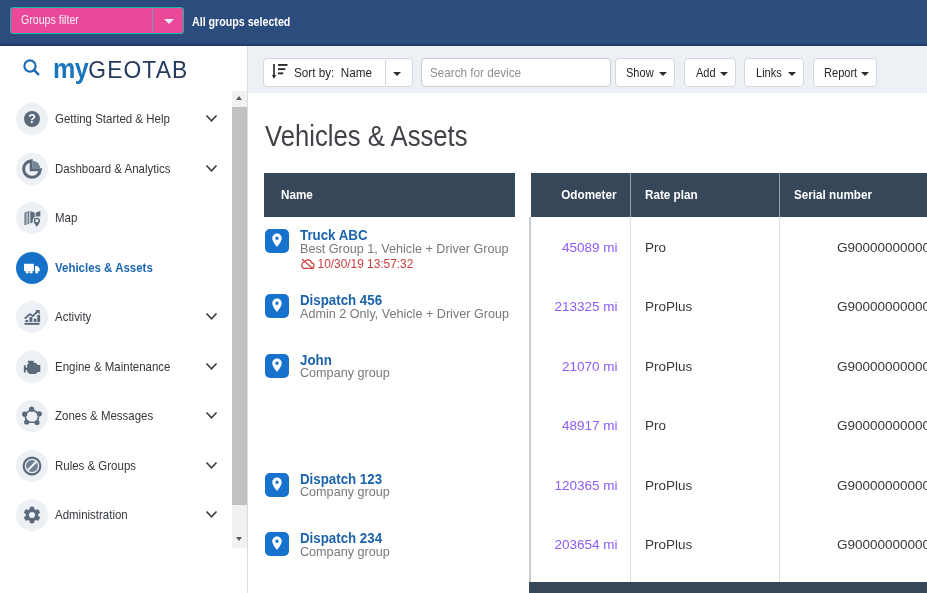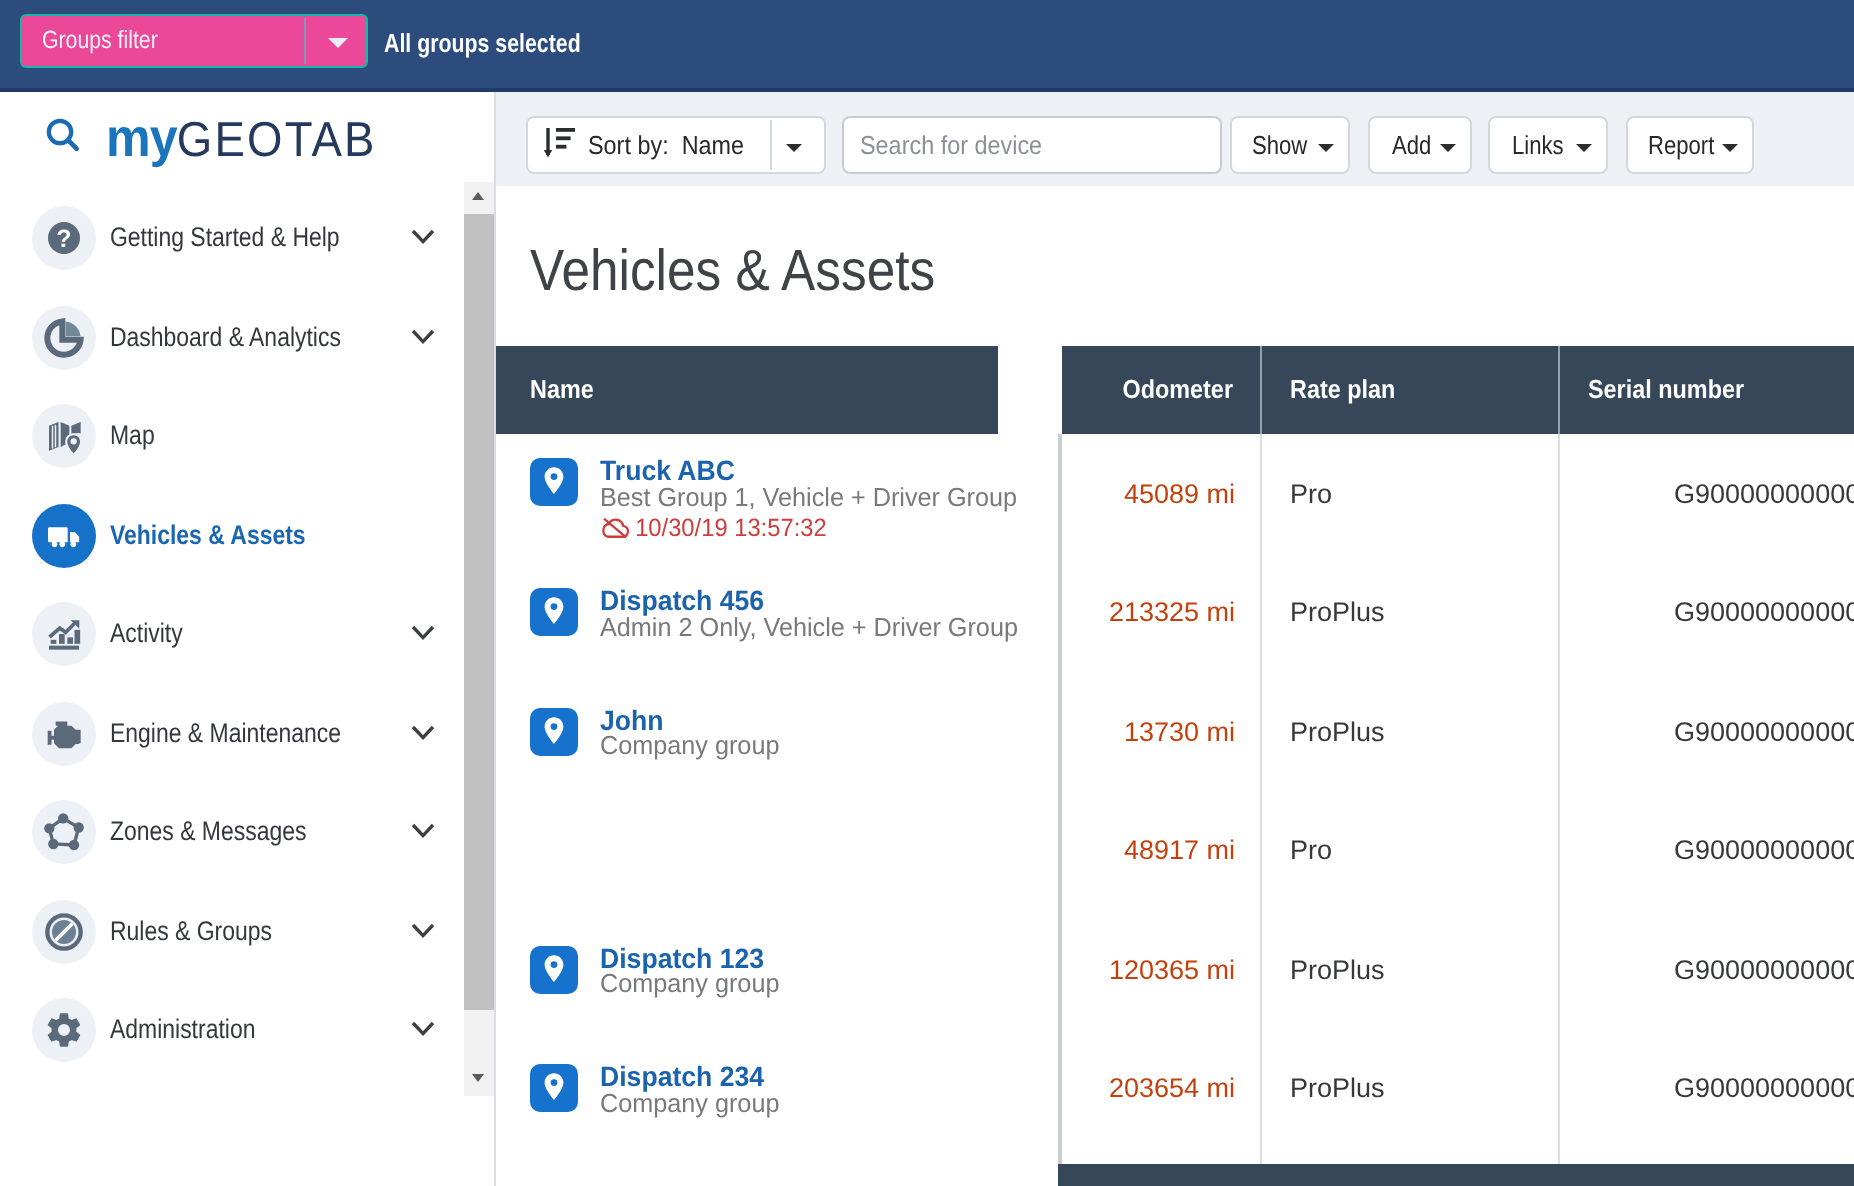--- a/index.html
+++ b/index.html
@@ -48,21 +48,21 @@
   .vline { position:absolute; top:171px; height:365px; }
   .row { position:absolute; left:0; width:577px; height:59.5px; }
   .rowin { position:absolute; left:17px; display:flex; align-items:flex-start; }
   .r3 .rowin { top:12px; }
   .r2 .rowin { top:17.5px; }
   .rowin svg { flex:0 0 auto; margin-right:11px; }
   .ncell2 { }
   .nname { font-size:14px; font-weight:bold; color:#1b63ad; line-height:12px; transform:scaleX(0.95); transform-origin:left top; white-space:nowrap; }
   .nsub { font-size:13px; color:#77797c; line-height:12px; margin-top:1.5px; white-space:nowrap; transform:scaleX(0.97); transform-origin:left top; }
   .nred { font-size:12.5px; color:#ce3c3c; line-height:12px; margin-top:3px; white-space:nowrap; transform:scaleX(0.95); transform-origin:left top; }
-  .odo { position:absolute; left:282px; width:87.5px; text-align:right; font-size:13.5px; color:#c2410c; }
+  .odo { position:absolute; left:282px; width:87.5px; text-align:right; font-size:13.5px; color:#8b5cf6; }
   .rate { position:absolute; left:397px; font-size:13.5px; color:#36383b; }
   .ser { position:absolute; left:546px; font-size:13.5px; color:#36383b; transform:scaleX(0.89); transform-origin:left center;margin-left:43px; }
   #bband { position:absolute; left:280.5px; top:536px; width:398.5px; height:11px; background:#36475a; }
 </style>
 </head>
 <body>
 
 <div id="topbar">
   <div id="gbtn">
       <span class="lab">Groups filter</span>
@@ -223,21 +223,21 @@
         <span class="txt">Links</span>
         <span class="car"></span>
       </div>
     <div class="tbtn" style="left:565px; width:64px;">
         <span class="txt" style="left:10px;">Report</span>
         <span class="car"></span>
       </div>
   </div>
   <div id="h1">Vehicles &amp; Assets</div>
 
-  <div class="thseg" style="left:0; width:251px;">
+  <div class="thseg" style="left:16px; width:251px;">
       <span class="thlab" style="left:17px;">Name</span>
     </div>
   <div class="thseg" style="left:282.5px; width:396.5px;">
     <span class="thlab" style="left:0; width:85.5px; text-align:right; position:absolute; transform-origin:right center;">Odometer</span>
     <span class="thlab" style="left:114.5px;">Rate plan</span>
     <span class="thlab" style="left:263.5px;">Serial number</span>
     <span style="position:absolute; left:99.5px; top:0; bottom:0; width:1px; background:#93a0ae;"></span>
     <span style="position:absolute; left:248.5px; top:0; bottom:0; width:1px; background:#93a0ae;"></span>
   </div>
 
@@ -283,21 +283,21 @@
     <div class="rowin">
         <svg width="24" height="24" viewBox="0 0 24 24">
           <rect width="24" height="24" rx="5" fill="#1672cd"></rect>
           <path d="M12 4.6c-2.6 0-4.7 2.1-4.7 4.7 0 3.5 4.7 8.7 4.7 8.7s4.7-5.2 4.7-8.7c0-2.6-2.1-4.7-4.7-4.7zm0 6.4a1.7 1.7 0 1 1 0-3.4 1.7 1.7 0 0 1 0 3.4z" fill="#fff"></path>
         </svg>
         <div class="ncell2">
       <div class="nname">John</div>
       <div class="nsub">Company group</div>
     </div>
       </div>
-    <div class="odo" style="top:50%; transform:translateY(-50%);">13730 mi</div>
+    <div class="odo" style="top:50%; transform:translateY(-50%);">21070 mi</div>
     <div class="rate" style="top:50%; transform:translateY(-50%);">ProPlus</div>
     <div class="ser" style="top:50%; transform:translateY(-50%);">G90000000000</div>
   </div>
   <div class="row r3" style="top:349.5px;">
     <div class="odo" style="top:50%; transform:translateY(-50%);">48917 mi</div>
     <div class="rate" style="top:50%; transform:translateY(-50%);">Pro</div>
     <div class="ser" style="top:50%; transform:translateY(-50%);">G90000000000</div>
   </div>
   <div class="row r2" style="top:409px;">
     <div class="rowin">

